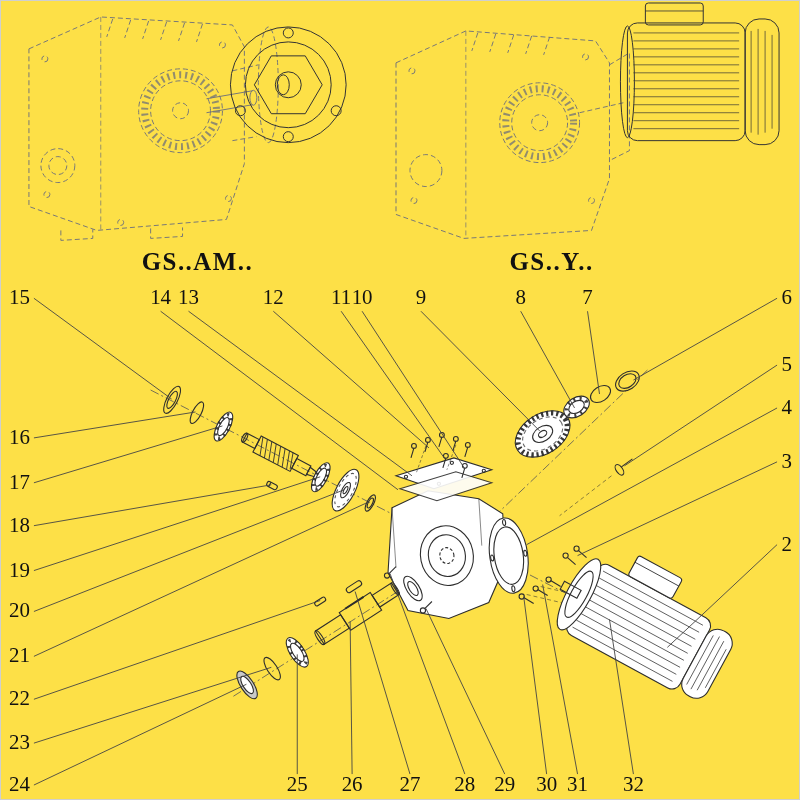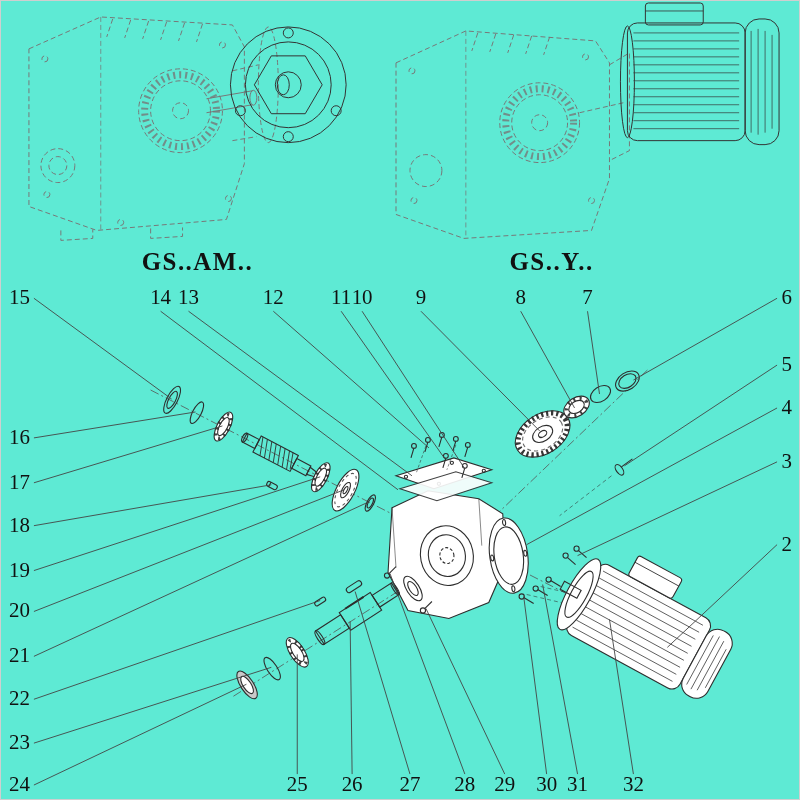--- a/index.html
+++ b/index.html
@@ -1,18 +1,18 @@
 <!DOCTYPE html>
 <html><head>
 <meta charset="utf-8">
 <style>
   html,body { margin:0; padding:0; background:#ffffff; }
   .page {
     width:800px; height:800px; position:relative; box-sizing:border-box;
-    background:#5eead4; border:1px solid #cfcfcf;
+    background:#fde047; border:1px solid #cfcfcf;
     font-family:"Liberation Serif", serif;
   }
   svg.stage { width:100%; height:100%; display:block; }
   .variant-label { font:700 25px "Liberation Serif", serif; fill:#111; letter-spacing:1.5px; }
   .callout-num  { font:21px "Liberation Serif", serif; fill:#111; }
   .callout-line { stroke:#444; stroke-width:.9; fill:none; }
   .phantom { stroke:#777; fill:none; stroke-width:1; }
   .parts   { stroke:#2d2d2d; fill:none; stroke-width:1.1; }
 </style>
 </head>

